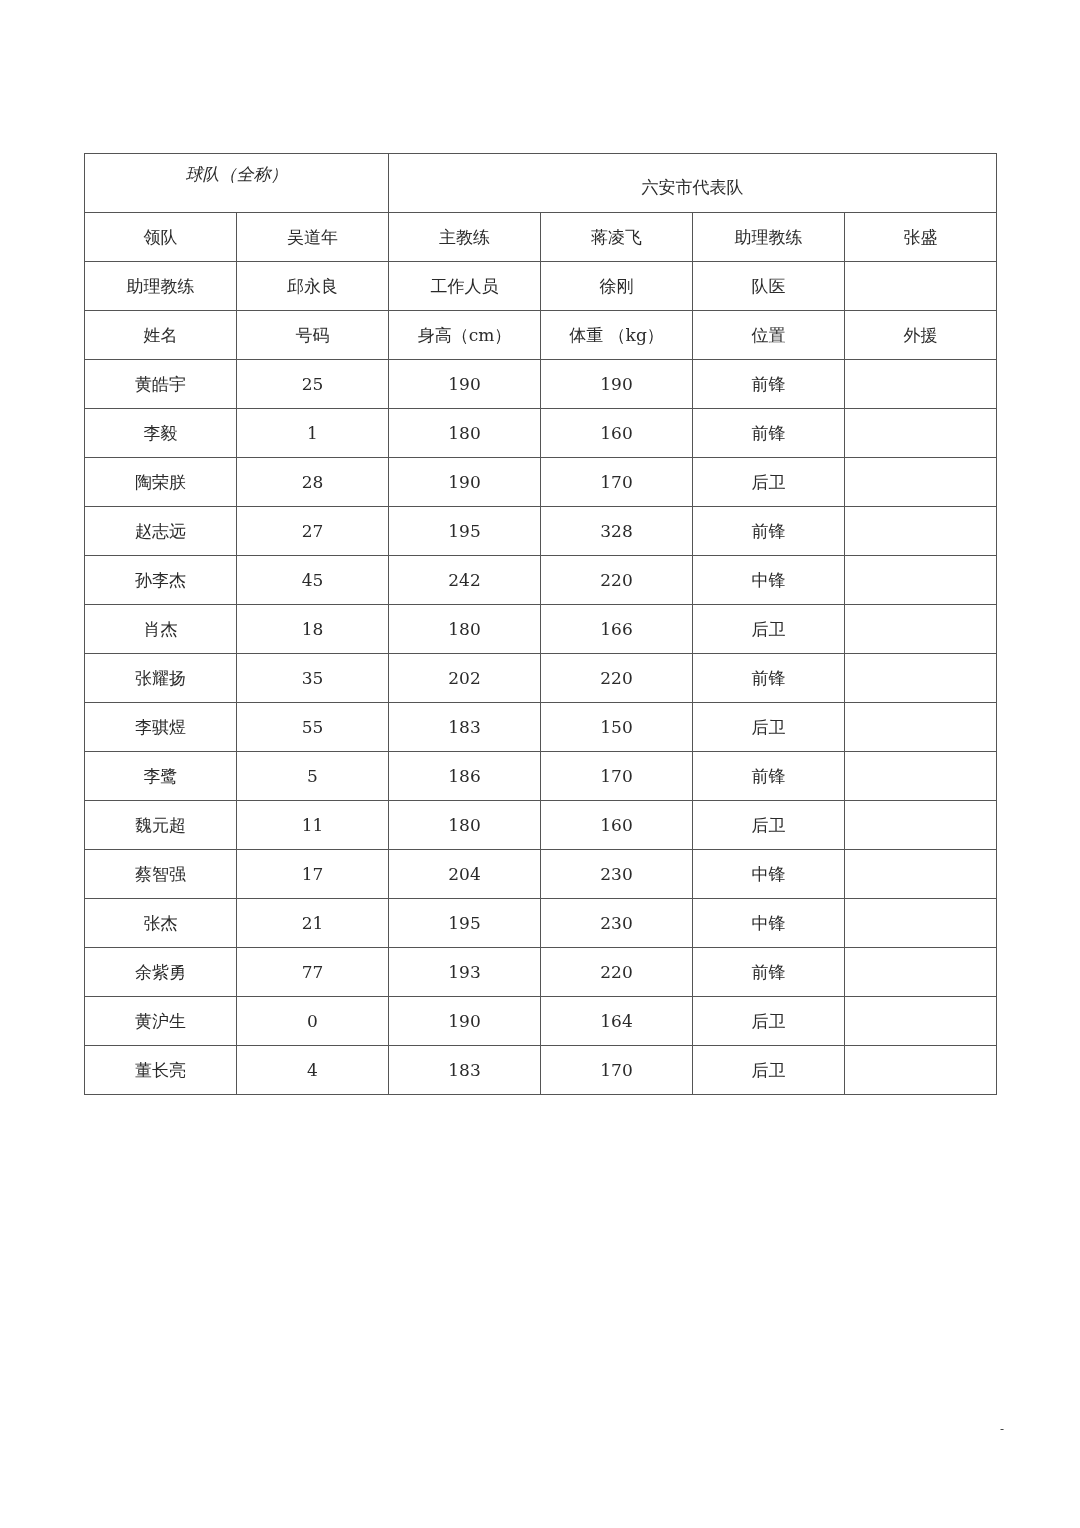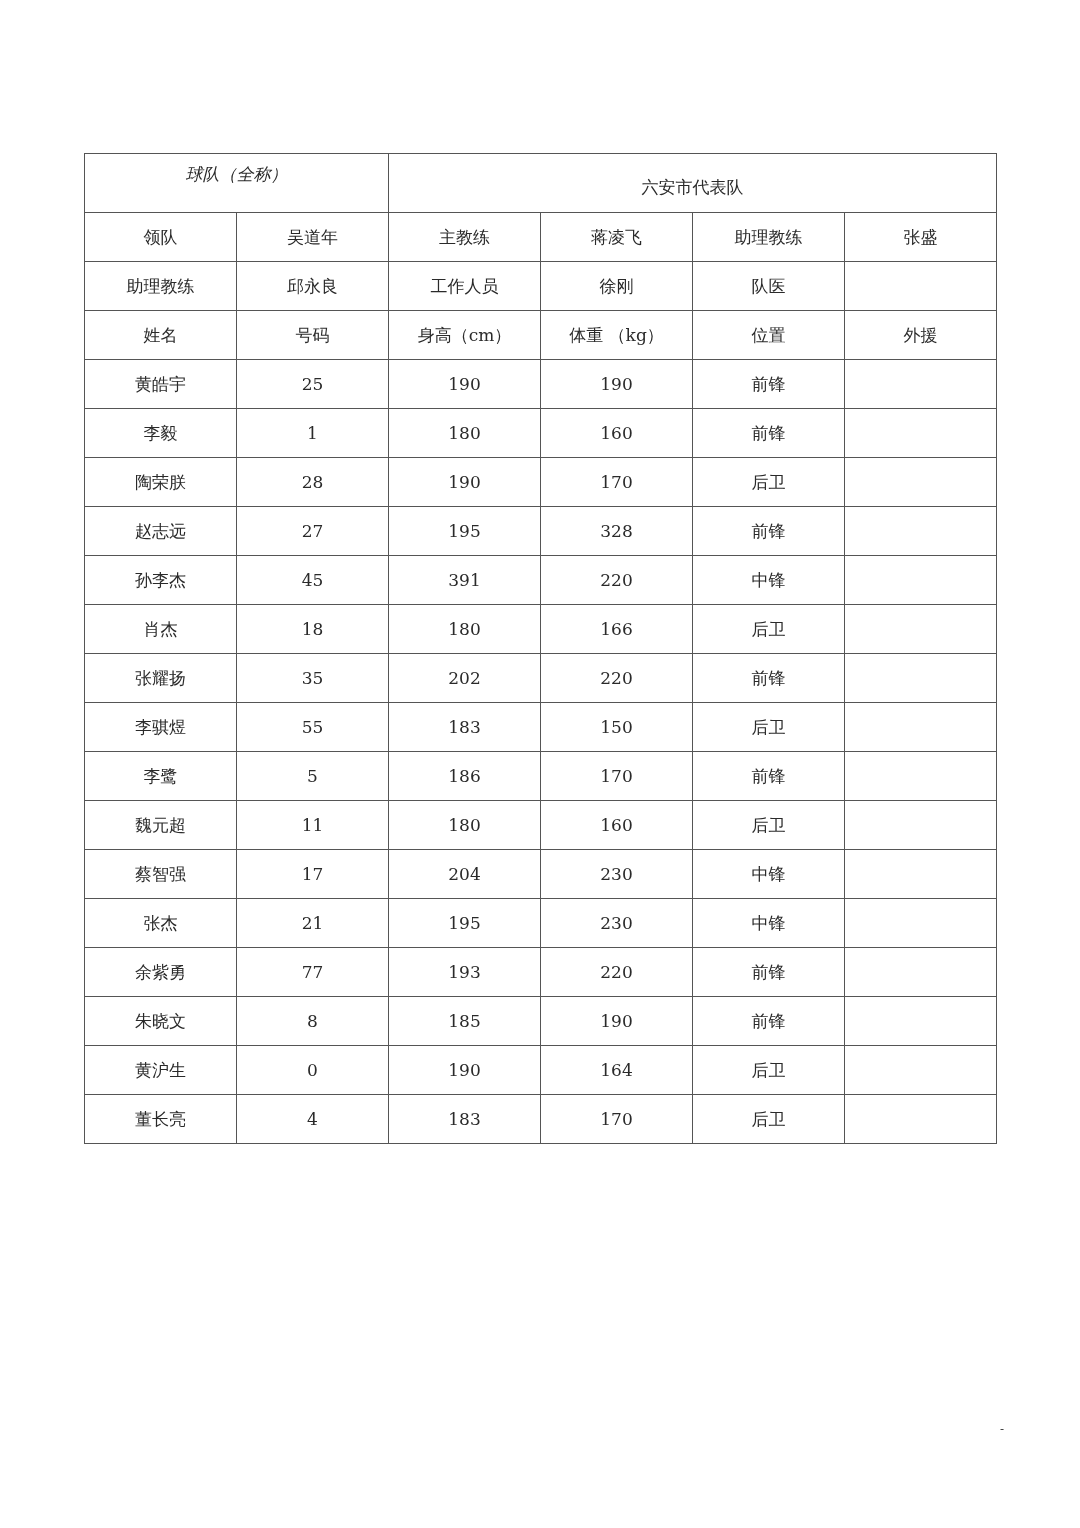--- a/index.html
+++ b/index.html
@@ -87,21 +87,21 @@
           <td>赵志远</td>
           <td class="num">27</td>
           <td class="num">195</td>
           <td class="num">328</td>
           <td>前锋</td>
           <td></td>
         </tr>
         <tr>
           <td>孙李杰</td>
           <td class="num">45</td>
-          <td class="num">391</td>
+          <td class="num">242</td>
           <td class="num">220</td>
           <td>中锋</td>
           <td></td>
         </tr>
         <tr>
           <td>肖杰</td>
           <td class="num">18</td>
           <td class="num">180</td>
           <td class="num">166</td>
           <td>后卫</td>
@@ -157,28 +157,20 @@
         </tr>
         <tr>
           <td>余紫勇</td>
           <td class="num">77</td>
           <td class="num">193</td>
           <td class="num">220</td>
           <td>前锋</td>
           <td></td>
         </tr>
         <tr>
-          <td>朱晓文</td>
-          <td class="num">8</td>
-          <td class="num">185</td>
-          <td class="num">190</td>
-          <td>前锋</td>
-          <td></td>
-        </tr>
-        <tr>
           <td>黄沪生</td>
           <td class="num">0</td>
           <td class="num">190</td>
           <td class="num">164</td>
           <td>后卫</td>
           <td></td>
         </tr>
         <tr>
           <td>董长亮</td>
           <td class="num">4</td>

